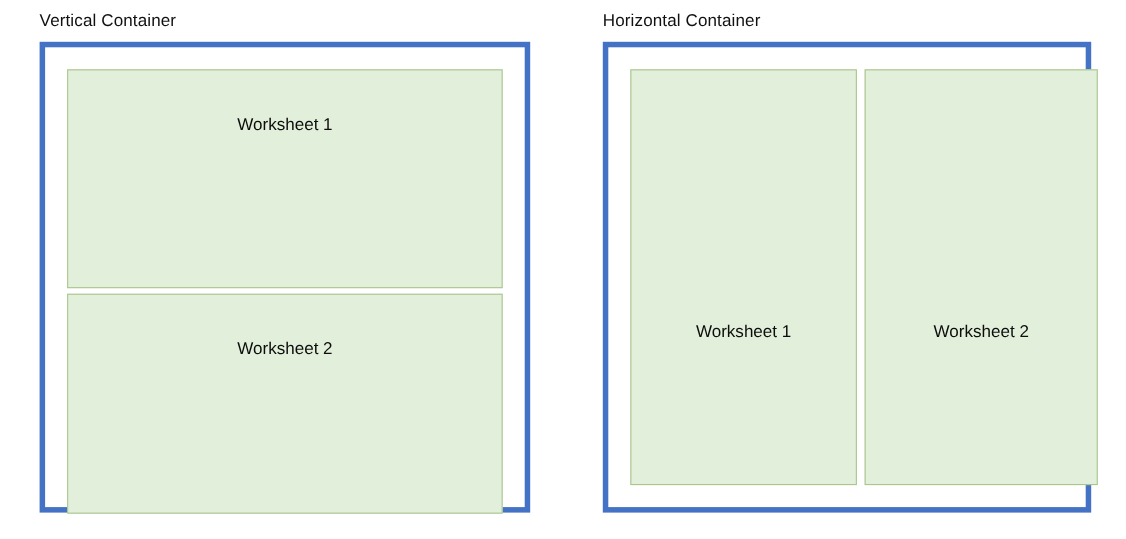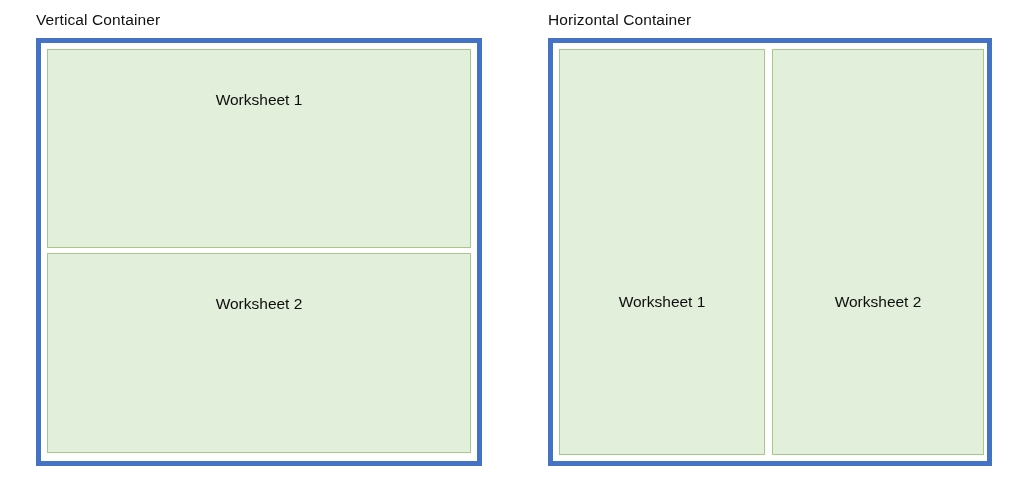--- a/index.html
+++ b/index.html
@@ -32,21 +32,21 @@
     letter-spacing: 0.1px;
   }
 
   
   .container-box {
     position: absolute;
     box-sizing: border-box;
     border: 5px solid #4472c4;
     background: #ffffff;
     display: flex;
-    padding: 6px;
+    padding: 20px;
   }
 
   .container-box.vertical {
     flex-direction: column;
   }
 
   .container-box.horizontal {
     flex-direction: row;
   }
 

